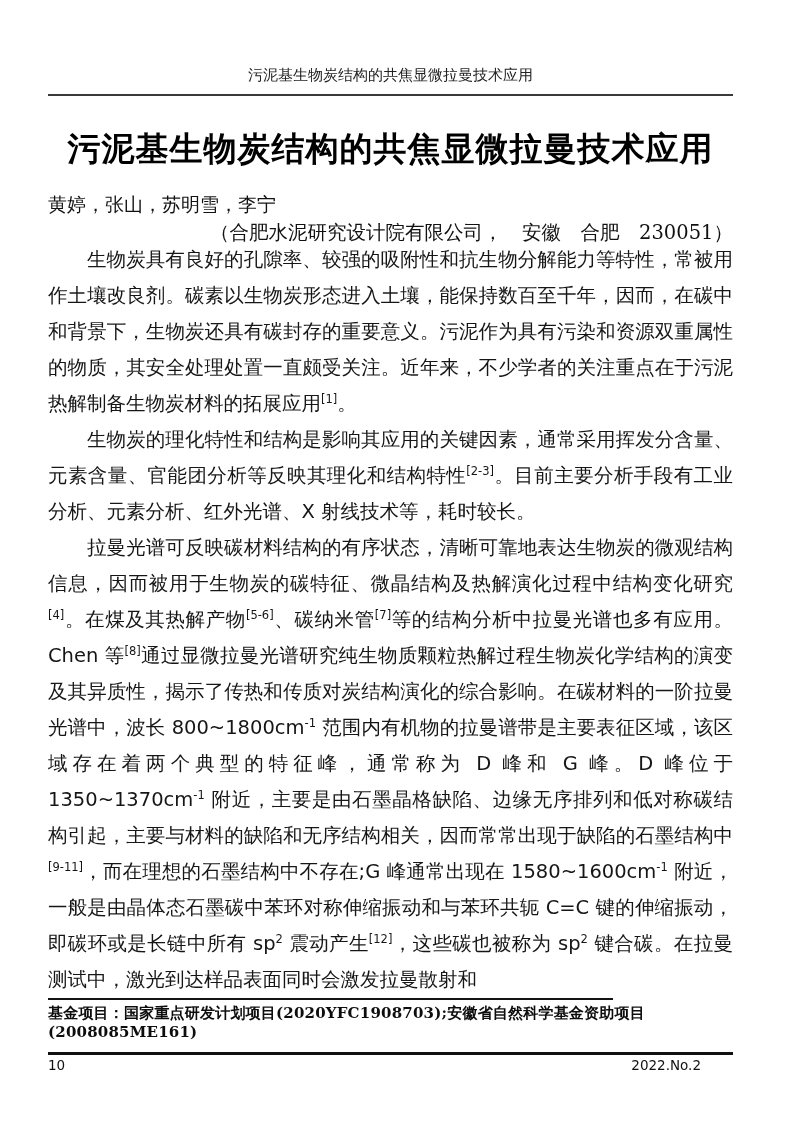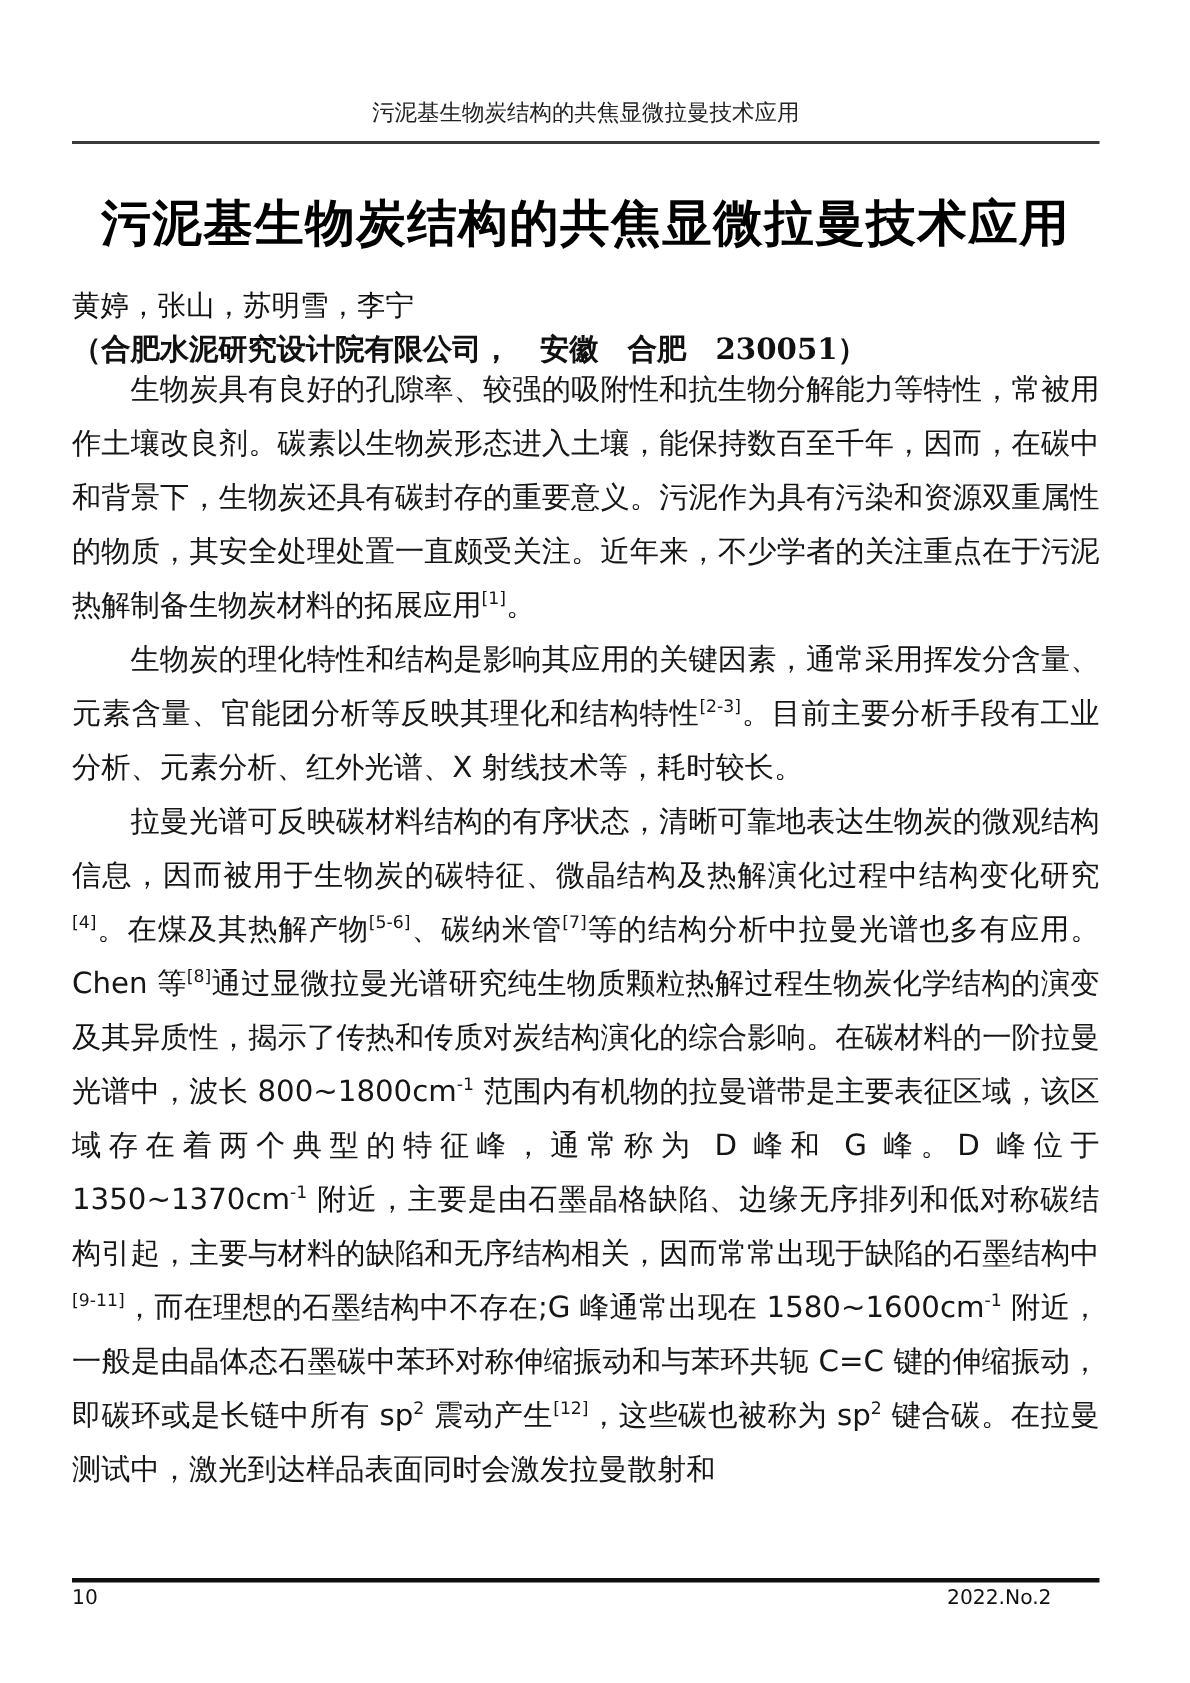--- a/index.html
+++ b/index.html
@@ -48,25 +48,24 @@
     text-align: left;
     font-size: 19px;
     line-height: 26px;
     color: #111;
   }
   .affiliation {
     position: absolute;
     top: 219px;
     left: 48px;
     width: 685px;
-    text-align: left;
+    text-align: right;
     font-size: 19.5px;
     line-height: 28px;
     color: #111;
-    font-weight: bold;
   }
   .body-text {
     position: absolute;
     top: 242px;
     left: 48px;
     width: 685px;
     font-size: 19.5px;
     line-height: 36px;
     text-align: justify;
     color: #161616;
@@ -137,20 +136,26 @@
   <div class="authors">黄婷，张山，苏明雪，李宁</div>
 
   <div class="affiliation">（合肥水泥研究设计院有限公司，　安徽　合肥　230051）</div>
 
   <div class="body-text" id="body-text">
       <p>生物炭具有良好的孔隙率、较强的吸附性和抗生物分解能力等特性，常被用作土壤改良剂。碳素以生物炭形态进入土壤，能保持数百至千年，因而，在碳中和背景下，生物炭还具有碳封存的重要意义。污泥作为具有污染和资源双重属性的物质，其安全处理处置一直颇受关注。近年来，不少学者的关注重点在于污泥热解制备生物炭材料的拓展应用<sup>[1]</sup>。</p>
       <p>生物炭的理化特性和结构是影响其应用的关键因素，通常采用挥发分含量、元素含量、官能团分析等反映其理化和结构特性<sup>[2-3]</sup>。目前主要分析手段有工业分析、元素分析、红外光谱、X 射线技术等，耗时较长。</p>
       <p>拉曼光谱可反映碳材料结构的有序状态，清晰可靠地表达生物炭的微观结构信息，因而被用于生物炭的碳特征、微晶结构及热解演化过程中结构变化研究<sup>[4]</sup>。在煤及其热解产物<sup>[5-6]</sup>、碳纳米管<sup>[7]</sup>等的结构分析中拉曼光谱也多有应用。Chen 等<sup>[8]</sup>通过显微拉曼光谱研究纯生物质颗粒热解过程生物炭化学结构的演变及其异质性，揭示了传热和传质对炭结构演化的综合影响。在碳材料的一阶拉曼光谱中，波长 800~1800cm<sup>-1</sup> 范围内有机物的拉曼谱带是主要表征区域，该区域存在着两个典型的特征峰，通常称为 D 峰和 G 峰。D 峰位于 1350~1370cm<sup>-1</sup> 附近，主要是由石墨晶格缺陷、边缘无序排列和低对称碳结构引起，主要与材料的缺陷和无序结构相关，因而常常出现于缺陷的石墨结构中<sup>[9-11]</sup>，而在理想的石墨结构中不存在;G 峰通常出现在 1580~1600cm<sup>-1</sup> 附近，一般是由晶体态石墨碳中苯环对称伸缩振动和与苯环共轭 C=C 键的伸缩振动，即碳环或是长链中所有 sp<sup>2</sup> 震动产生<sup>[12]</sup>，这些碳也被称为 sp<sup>2</sup> 键合碳。在拉曼测试中，激光到达样品表面同时会激发拉曼散射和</p>
     </div>
 
+  <div class="footnote">
+    <div class="footnote-rule"></div>
+    <div class="footnote-text">
+      <span>基金项目：</span><span>国家重点研发计划项目(2020YFC1908703);安徽省自然科学基金资助项目(2008085ME161)</span>
+    </div>
+  </div>
 
   <footer class="page-footer">
     <div class="footer-rule"></div>
     <div class="footer-row">
       <span class="page-number">10</span>
       <span class="issue">2022.No.2</span>
     </div>
   </footer>
 
 </div>

